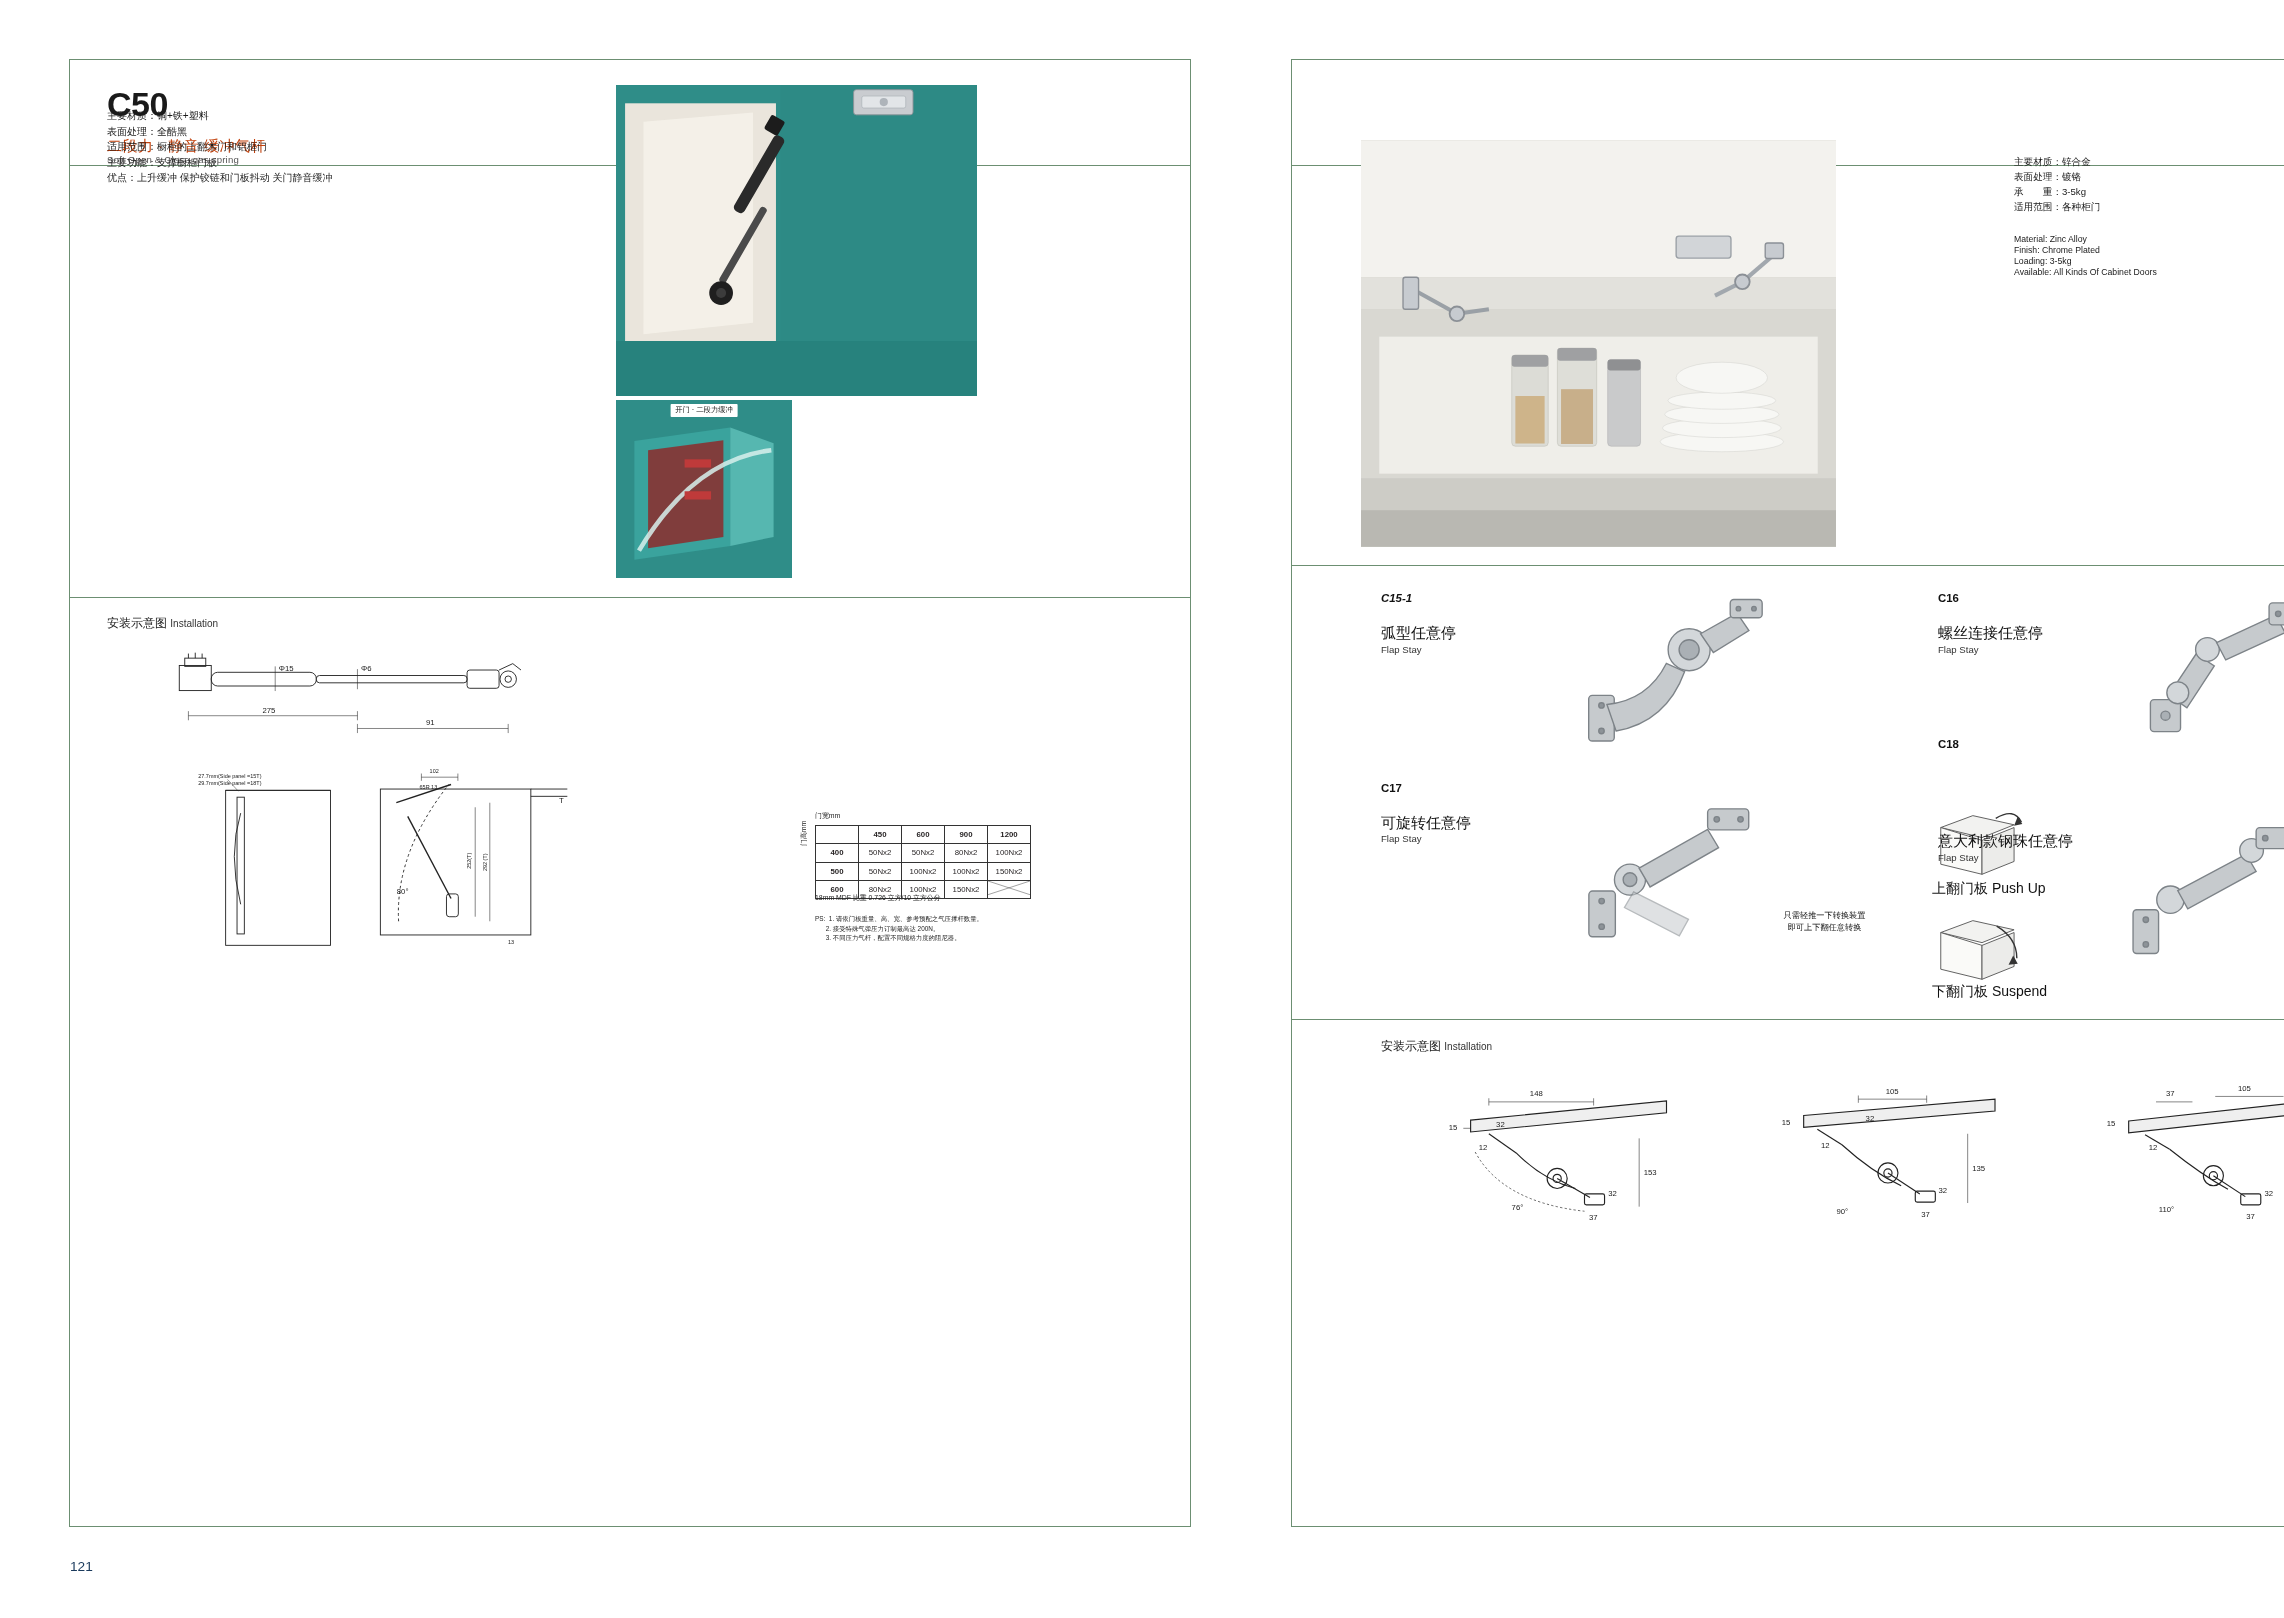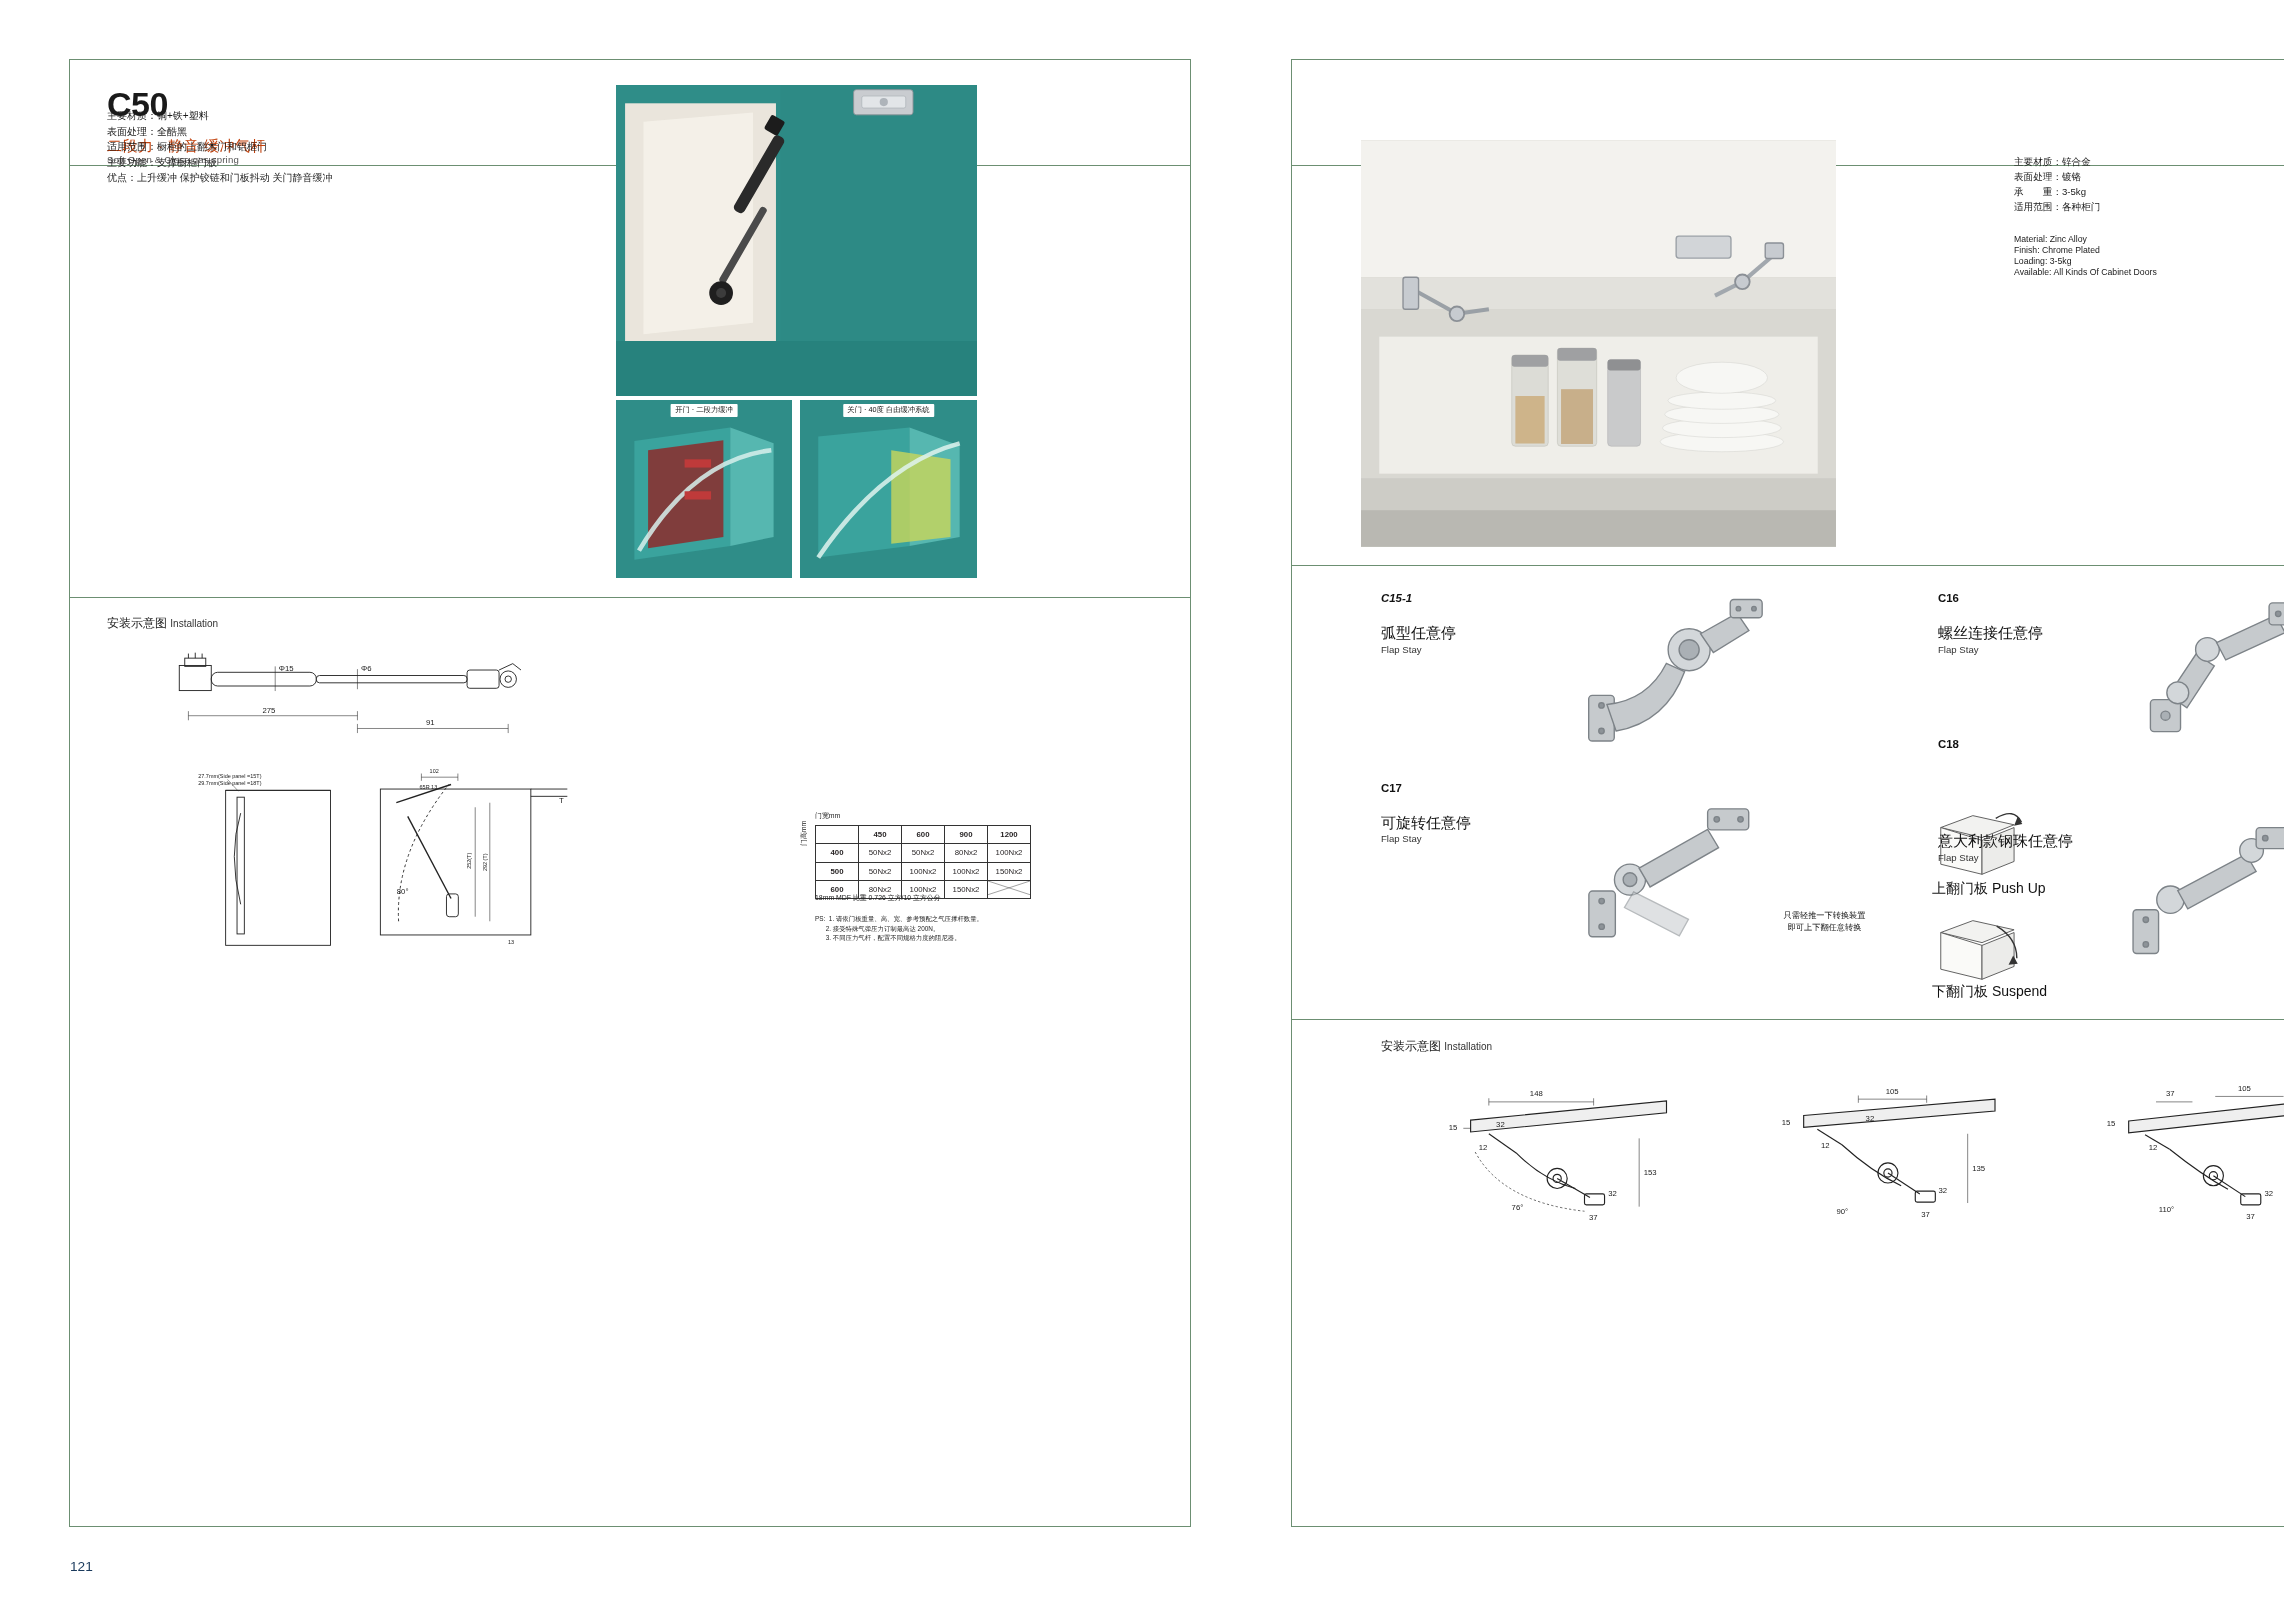--- a/index.html
+++ b/index.html
@@ -103,30 +103,20 @@
           <polygon points="40,90 250,60 250,320 40,350" fill="#3aa39d"></polygon>
           <polygon points="250,60 345,95 345,300 250,320" fill="#56b7b0"></polygon>
           <polygon points="70,110 235,88 235,300 70,325" fill="#8d2b2b" opacity=".85"></polygon>
           <path d="M50 330 Q170 130 340 110" stroke="#d7f0ec" stroke-width="10" fill="none" opacity=".85"></path>
           <rect x="150" y="130" width="58" height="18" fill="#bf3a3a"></rect>
           <rect x="150" y="200" width="58" height="18" fill="#bf3a3a"></rect>
         </svg>
         <div class="cap-badge">开门 · 二段力缓冲</div>
       </div>
 
-      <div class="photo ph-sub2">
-        <svg width="177" height="178" viewBox="0 0 388 390">
-          <rect width="388" height="390" fill="#2f8d88"></rect>
-          <polygon points="40,80 240,60 240,320 40,345" fill="#3aa39d"></polygon>
-          <polygon points="240,60 350,100 350,300 240,320" fill="#56b7b0"></polygon>
-          <polygon points="200,110 330,130 330,300 200,315" fill="#c9d65a" opacity=".8"></polygon>
-          <path d="M40 345 Q180 140 350 95" stroke="#dff3ef" stroke-width="10" fill="none" opacity=".85"></path>
-        </svg>
-        <div class="cap-badge">关门 · 40度 自由缓冲系统</div>
-      </div>
 
       <div class="hr" style="top:537px;"></div>
 
       <div class="sectitle" style="left:37px;top:555px;">
         <span>安装示意图</span>
         <span class="en">Installation</span>
       </div>
 
       <div class="draw" style="left:91px;top:587px;">
         <svg width="434" height="110" viewBox="0 0 950 240">

